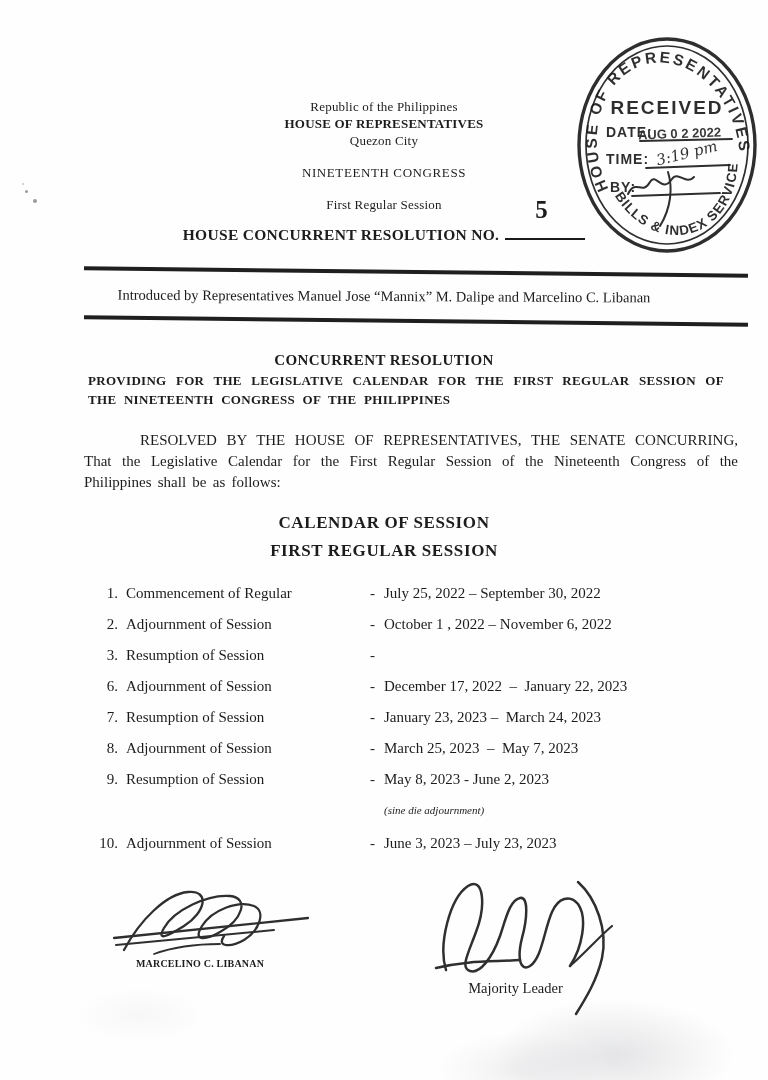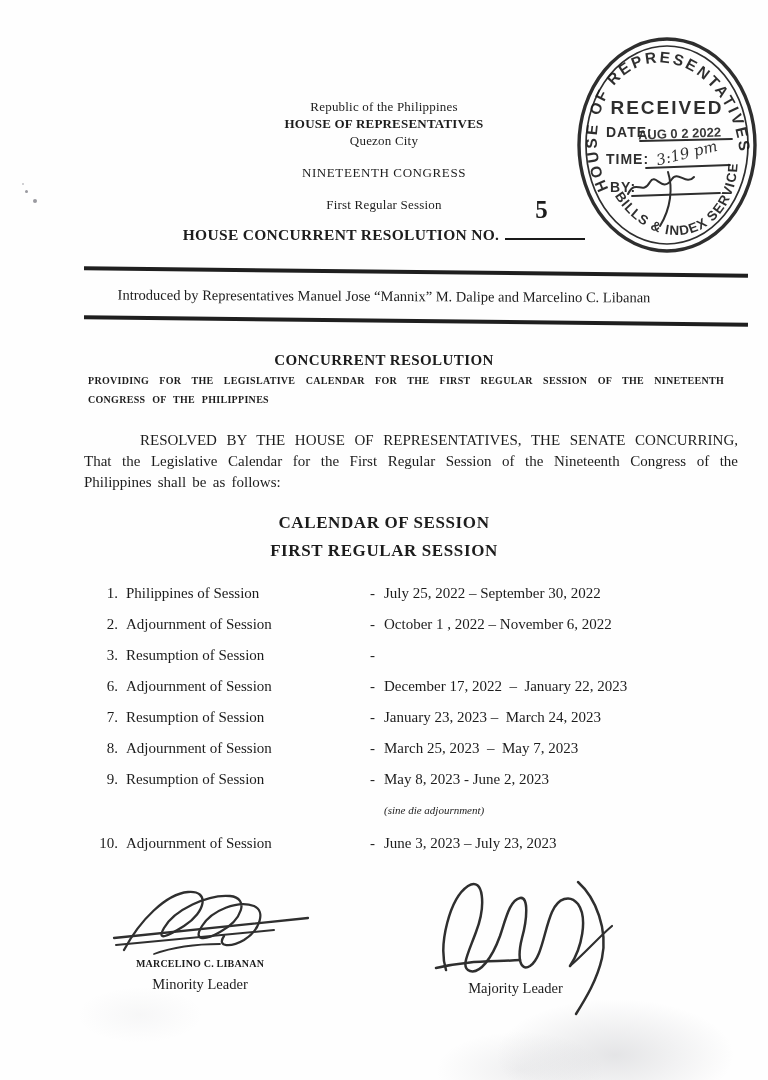--- a/index.html
+++ b/index.html
@@ -19,21 +19,21 @@
   }
   .abs{position:absolute;}
   .ctr{left:0;width:768px;text-align:center;}
   .b{font-weight:bold;}
   .hdr-line{font-size:13px;line-height:17px;letter-spacing:.2px;}
   .res-line{font-size:15.5px;letter-spacing:.3px;}
   .blank-no{display:inline-block;width:80px;border-bottom:2px solid #1a1a1a;position:relative;vertical-align:baseline;height:14px;margin-left:6px;}
   .res-number{position:absolute;left:30px;top:-28px;font-size:25px;font-weight:bold;letter-spacing:0;}
   .rule{left:84px;width:664px;height:3.5px;background:#1f1f1f;transform:rotate(0.65deg);}
   .intro{font-size:14.5px;transform:rotate(0.3deg);}
-  .title2{left:88px;width:636px;font-size:10px;font-weight:bold;text-align:justify;line-height:19px;letter-spacing:.3px;word-spacing:4px;}
+  .title2{left:88px;width:636px;font-size:13px;font-weight:bold;text-align:justify;line-height:19px;letter-spacing:.3px;word-spacing:4px;}
   .resolved{left:84px;width:654px;font-size:15px;text-align:justify;text-indent:56px;line-height:21px;word-spacing:2.5px;}
   .cal-head{font-size:17px;letter-spacing:.6px;}
   .cal-row{position:relative;height:31px;}
   .cal-num{position:absolute;left:82px;width:36px;text-align:right;font-size:15px;}
   .cal-label{position:absolute;left:126px;font-size:15px;}
   .cal-dash{position:absolute;left:370px;font-size:15px;}
   .cal-dates{position:absolute;left:384px;font-size:15px;white-space:pre;text-align:center;}
   .cal-note{position:absolute;left:384px;font-size:11px;font-style:italic;}
   .sig-name{font-size:10px;letter-spacing:.2px;}
   .sig-title{font-size:14.5px;}
@@ -102,21 +102,21 @@
   <div class="abs title2" style="top:371px;">PROVIDING FOR THE LEGISLATIVE CALENDAR FOR THE FIRST REGULAR SESSION OF THE NINETEENTH CONGRESS OF THE PHILIPPINES</div>
 
   <div class="abs resolved" style="top:430px;">RESOLVED BY THE HOUSE OF REPRESENTATIVES, THE SENATE CONCURRING, That the Legislative Calendar for the First Regular Session of the Nineteenth Congress of the Philippines shall be as follows:</div>
 
   <div class="abs ctr b cal-head" style="top:513px;">CALENDAR OF SESSION</div>
   <div class="abs ctr b cal-head" style="top:541px;">FIRST REGULAR SESSION</div>
 
   <div class="abs" style="top:585px;left:0;width:768px;">
     <div class="cal-row">
       <span class="cal-num">1.</span>
-      <span class="cal-label">Philippines of Session</span>
+      <span class="cal-label">Commencement of Regular</span>
       <span class="cal-dash">-</span>
       <span class="cal-dates">July 25, 2022 – September 30, 2022</span>
     </div>
     <div class="cal-row">
       <span class="cal-num">2.</span>
       <span class="cal-label">Adjournment of Session</span>
       <span class="cal-dash">-</span>
       <span class="cal-dates">October 1 , 2022 – November 6, 2022</span>
     </div>
     <div class="cal-row">
@@ -159,21 +159,20 @@
 
   <svg class="abs" style="left:112px;top:886px;" width="212" height="80" viewBox="0 0 212 80">
     <g stroke="#242424" stroke-width="2.3" fill="none" stroke-linecap="round" opacity="0.95">
       <path d="M 12,64 C 28,34 54,8 76,6 C 98,4 94,26 72,40 C 56,50 44,56 52,42 C 62,24 96,8 118,10 C 138,12 130,34 108,46 C 94,54 80,56 90,40 C 100,24 126,14 142,20 C 154,25 148,44 132,54 C 120,61 104,62 112,50"></path>
       <path d="M 2,52 L 196,32"></path>
       <path d="M 4,59 L 162,44" stroke-width="2"></path>
       <path d="M 42,68 C 64,60 88,58 108,58" stroke-width="1.8"></path>
     </g>
   </svg>
   <div class="abs b sig-name" style="left:60px;top:958px;width:280px;text-align:center;">MARCELINO C. LIBANAN</div>
-  <div class="abs sig-title" style="left:60px;top:976px;width:280px;text-align:center;">Minority Leader</div>
 
   <div class="abs sig-title" style="left:368px;top:980px;width:295px;text-align:center;">Majority Leader</div>
   <svg class="abs" style="left:428px;top:876px;" width="235" height="140" viewBox="0 0 235 140">
     <g stroke="#242424" stroke-width="2.5" fill="none" stroke-linecap="round" opacity="0.95">
       <path d="M 8,92 C 40,84 66,86 92,84"></path>
       <path d="M 18,94 C 10,68 22,22 40,10 C 56,0 58,30 48,56 C 40,78 32,92 42,95 C 52,98 64,82 72,60 C 78,42 82,24 92,22 C 101,20 99,44 94,62 C 89,82 92,96 102,90 C 114,82 116,54 124,36 C 130,22 142,18 150,28 C 160,42 154,72 142,90"></path>
       <path d="M 150,6 C 168,22 180,54 174,82 C 169,104 158,122 148,138"></path>
       <path d="M 142,90 C 156,78 172,60 184,50" stroke-width="2.2"></path>
     </g>
   </svg>

